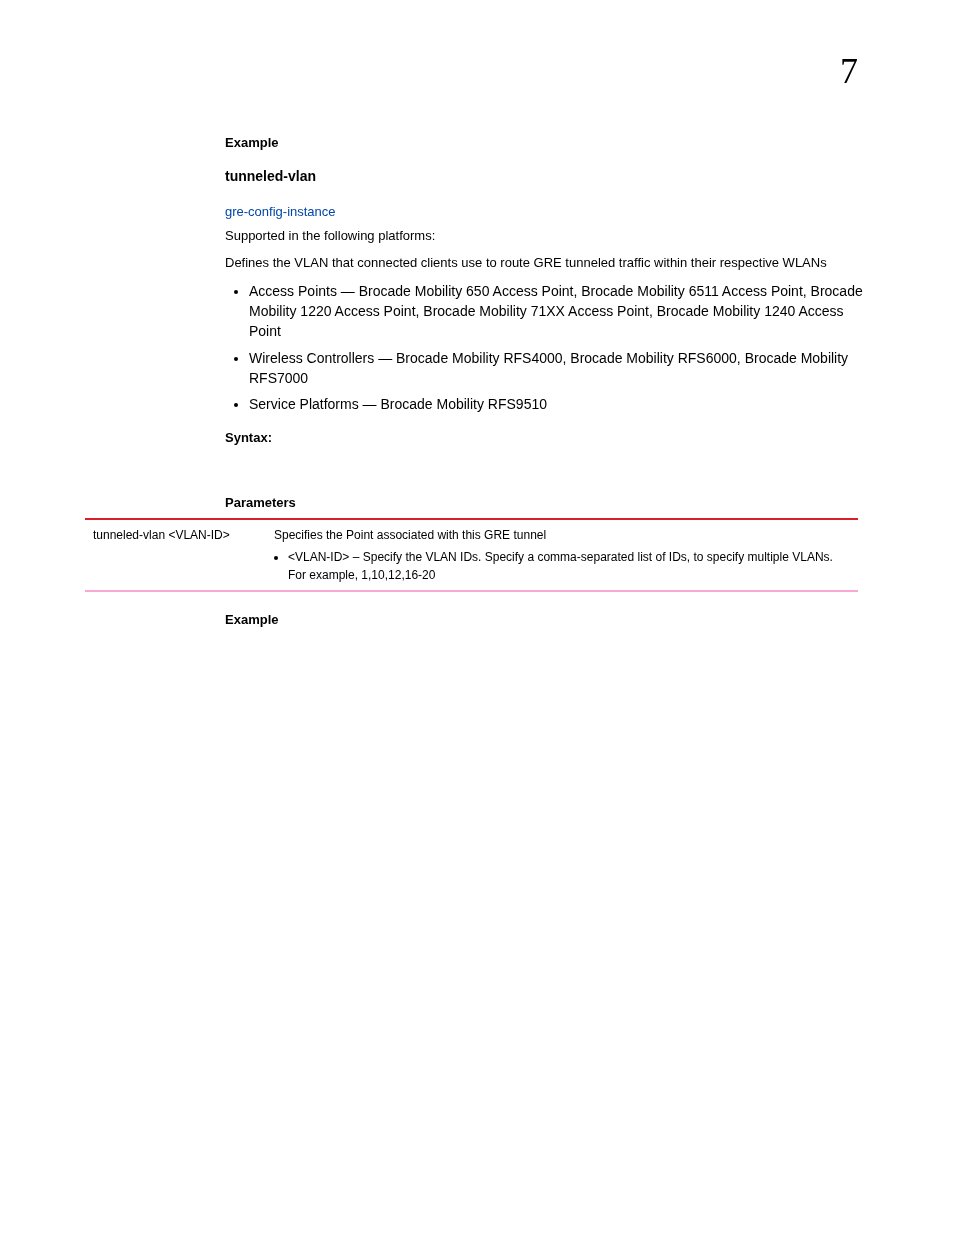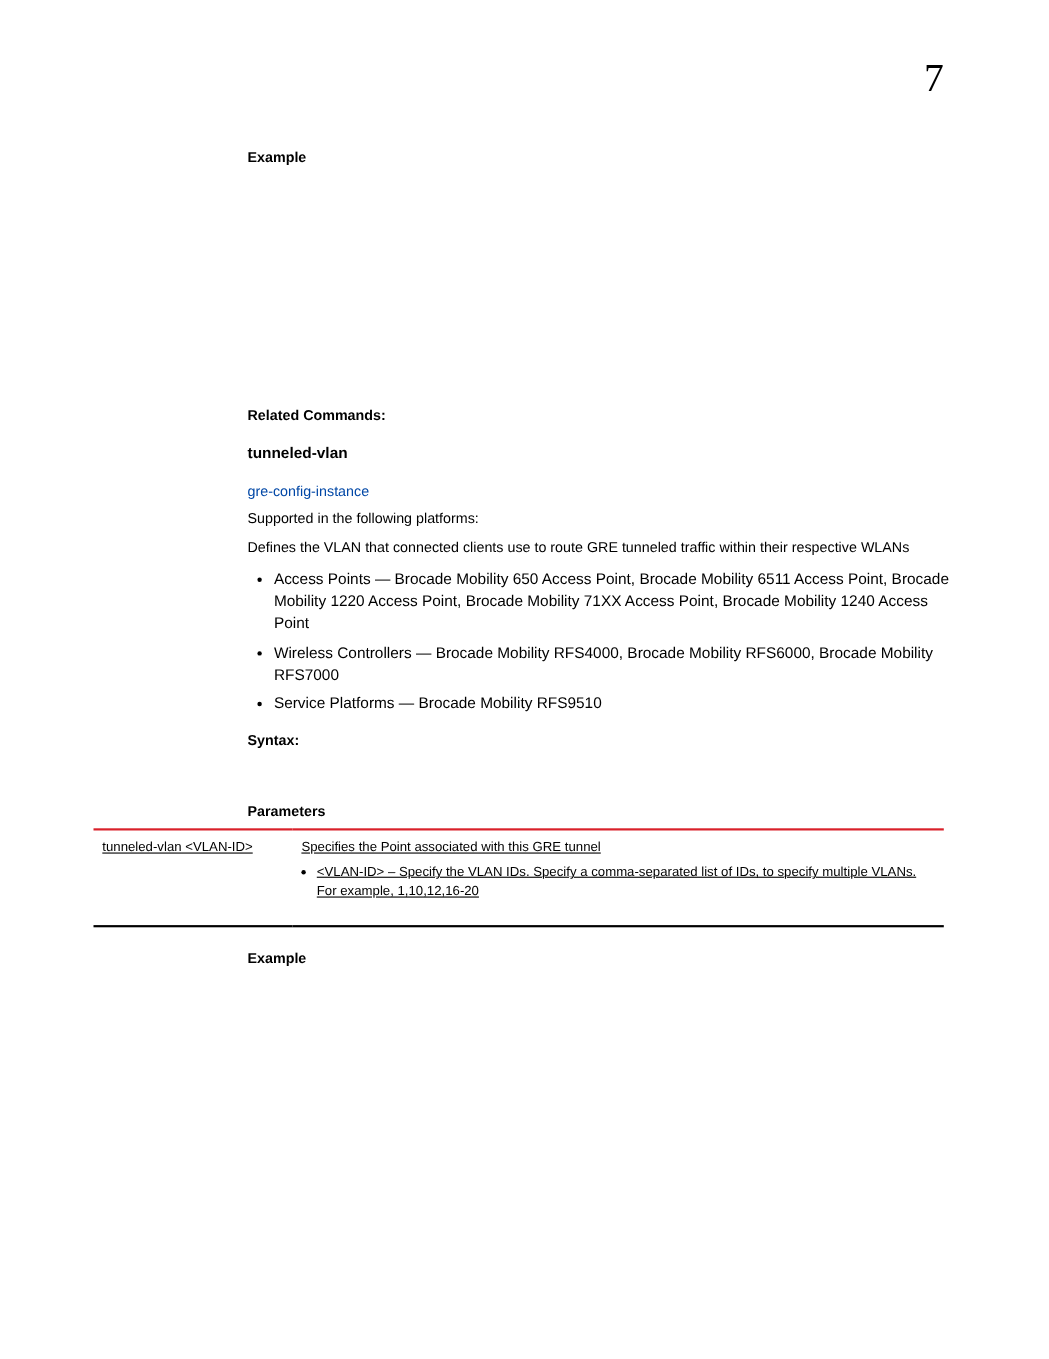--- a/index.html
+++ b/index.html
@@ -88,26 +88,25 @@
   }
   .param-table {
     border-collapse: collapse;
     margin-left: -140px;
     width: 773px;
     margin-top: 6px;
     margin-bottom: 14px;
   }
   .param-table td {
     font-size: 12px;
-    padding: 6px 8px 20px 8px;
+    padding: 6px 8px 4px 8px;
     vertical-align: top;
     border-top: 2px solid #d9202a;
-    border-bottom: 2px solid #000000;
+    border-bottom: 2px solid #f9a8d4;
     line-height: 1.5;
-    text-decoration: underline;
   }
   .param-table td.pleft {
     width: 165px;
   }
   .inner-bullet {
     margin: 4px 0 0 14px;
     padding: 0;
   }
   .inner-bullet li {
     font-size: 12px;
@@ -119,21 +118,20 @@
 <body>
 
 <div class="page">
 
   <div class="chapter-number">7</div>
 
   <div class="content">
 
     <div class="heading-bold">Example</div>
 
-    <div class="heading-bold heading-bold-spacer">Related Commands:</div>
 
 
     <div class="subheading">tunneled-vlan</div>
 
     <div class="link-line">gre-config-instance</div>
 
     <div class="para">Supported in the following platforms:</div>
 
     <div class="para">Defines the VLAN that connected clients use to route GRE tunneled traffic within their respective WLANs</div>
 

